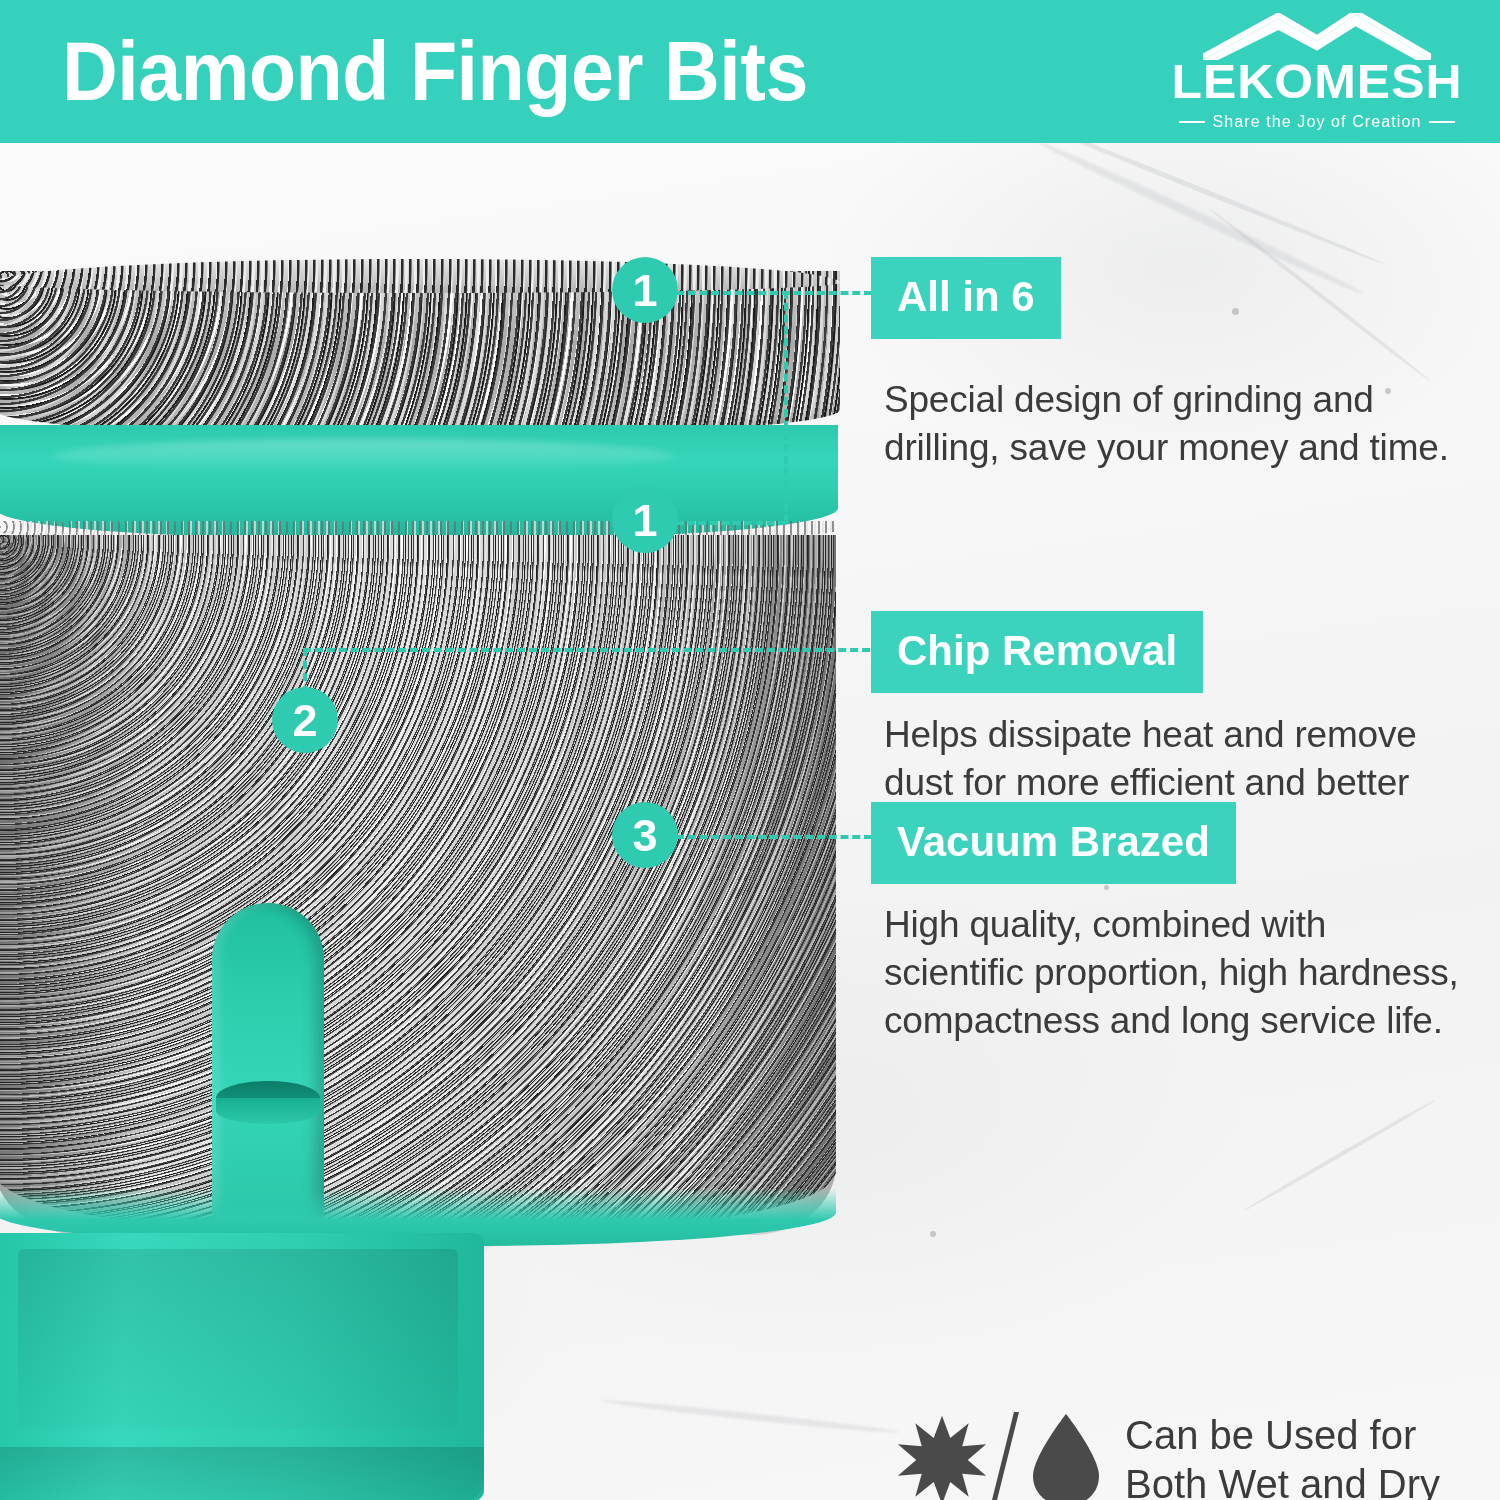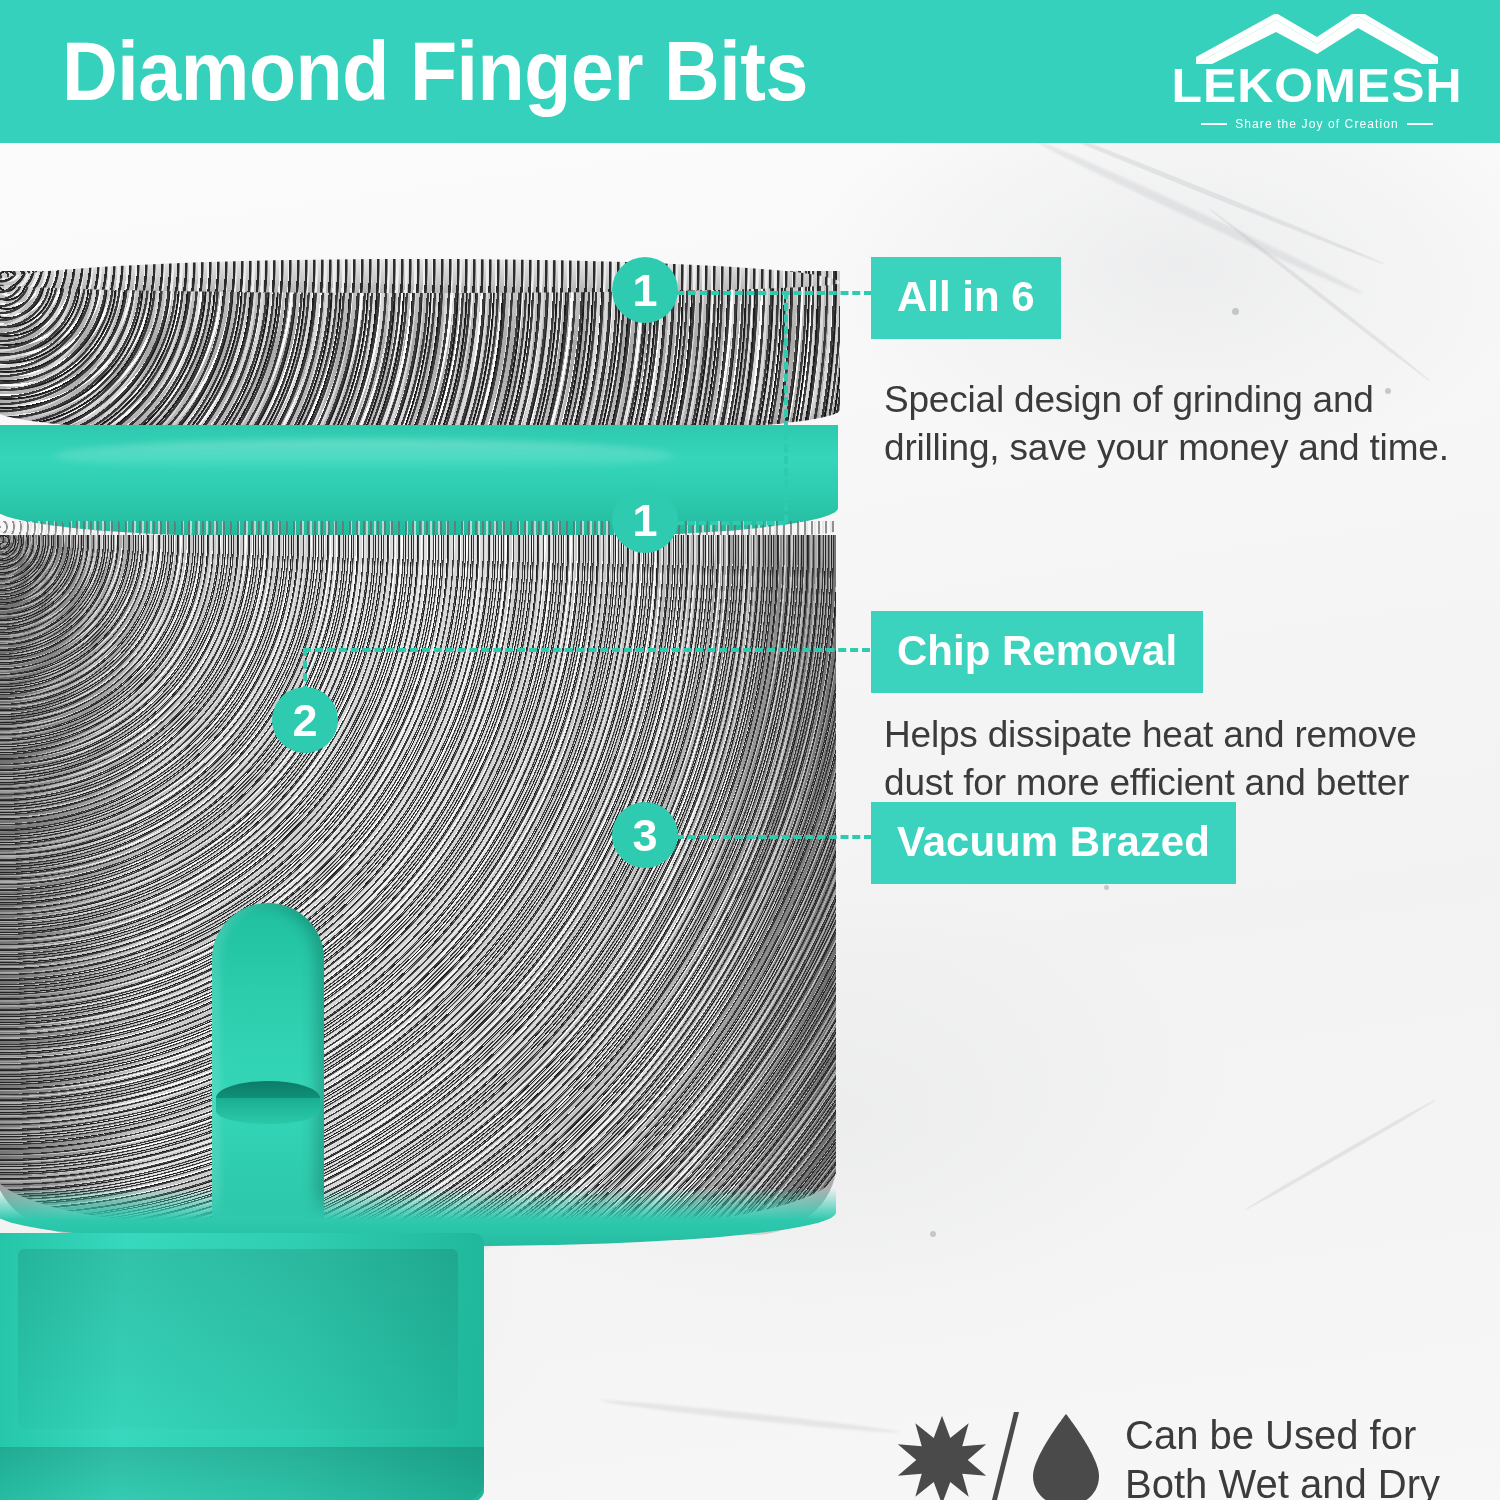--- a/index.html
+++ b/index.html
@@ -43,21 +43,21 @@
     letter-spacing:1px;
     transform:scaleX(1.04);
     margin-top:-4px;
     white-space:nowrap;
   }
   .brand-tag-row{
     display:flex; align-items:center; gap:8px; margin-top:7px;
   }
   .brand-rule{ width:26px; height:2px; background:#ffffff; }
   .brand-tagline{
-    color:#ffffff; font-size:12px; letter-spacing:1.1px; white-space:nowrap;
+    color:#ffffff; font-size:16px; letter-spacing:1.1px; white-space:nowrap;
   }
 
   
   .stage{
     position:absolute; left:0; top:143px; width:1500px; height:1357px;
     overflow:hidden;
     background:
       radial-gradient(ellipse 520px 300px at 1180px 120px, rgba(176,180,186,.16), rgba(0,0,0,0) 70%),
       radial-gradient(ellipse 420px 260px at 250px 1180px, rgba(172,176,182,.14), rgba(0,0,0,0) 72%),
       radial-gradient(ellipse 600px 340px at 830px 980px, rgba(180,184,190,.10), rgba(0,0,0,0) 70%),
@@ -334,20 +334,21 @@
     <span>3</span>
   </div>
 
   <div class="badge" style="left:871px; top:114px;">All in 6</div>
   <div class="desc" style="left:884px; top:214px; width:580px;margin-top:19px;">Special design of grinding and drilling, save your money and time.</div>
 
   <div class="badge" style="left:871px; top:468px;text-align:center;">Chip Removal</div>
   <div class="desc" style="left:884px; top:568px; width:590px;">Helps dissipate heat and remove dust for more efficient and better performance.</div>
 
   <div class="badge" style="left:871px; top:659px;">Vacuum Brazed</div>
+  <div class="desc" style="left:884px; top:758px; width:580px;">High quality, combined with scientific proportion, high hardness, compactness and long service life.</div>
 
   <div class="wetdry">
     <svg class="icon-sun" viewBox="0 0 100 100">
       <path fill="#4a4a4a" d="M50 2 L59 26 L79 10 L72 35 L98 33 L78 50 L98 67 L72 65 L79 90 L59 74 L50 98 L41 74 L21 90 L28 65 L2 67 L22 50 L2 33 L28 35 L21 10 L41 26 Z"></path>
     </svg>
     <div class="icon-slash"></div>
     <svg class="icon-drop" viewBox="0 0 74 96">
       <path fill="#4a4a4a" d="M37 2 C37 2 70 44 70 64 C70 82 55 94 37 94 C19 94 4 82 4 64 C4 44 37 2 37 2 Z"></path>
     </svg>
     <div class="wetdry-text">

